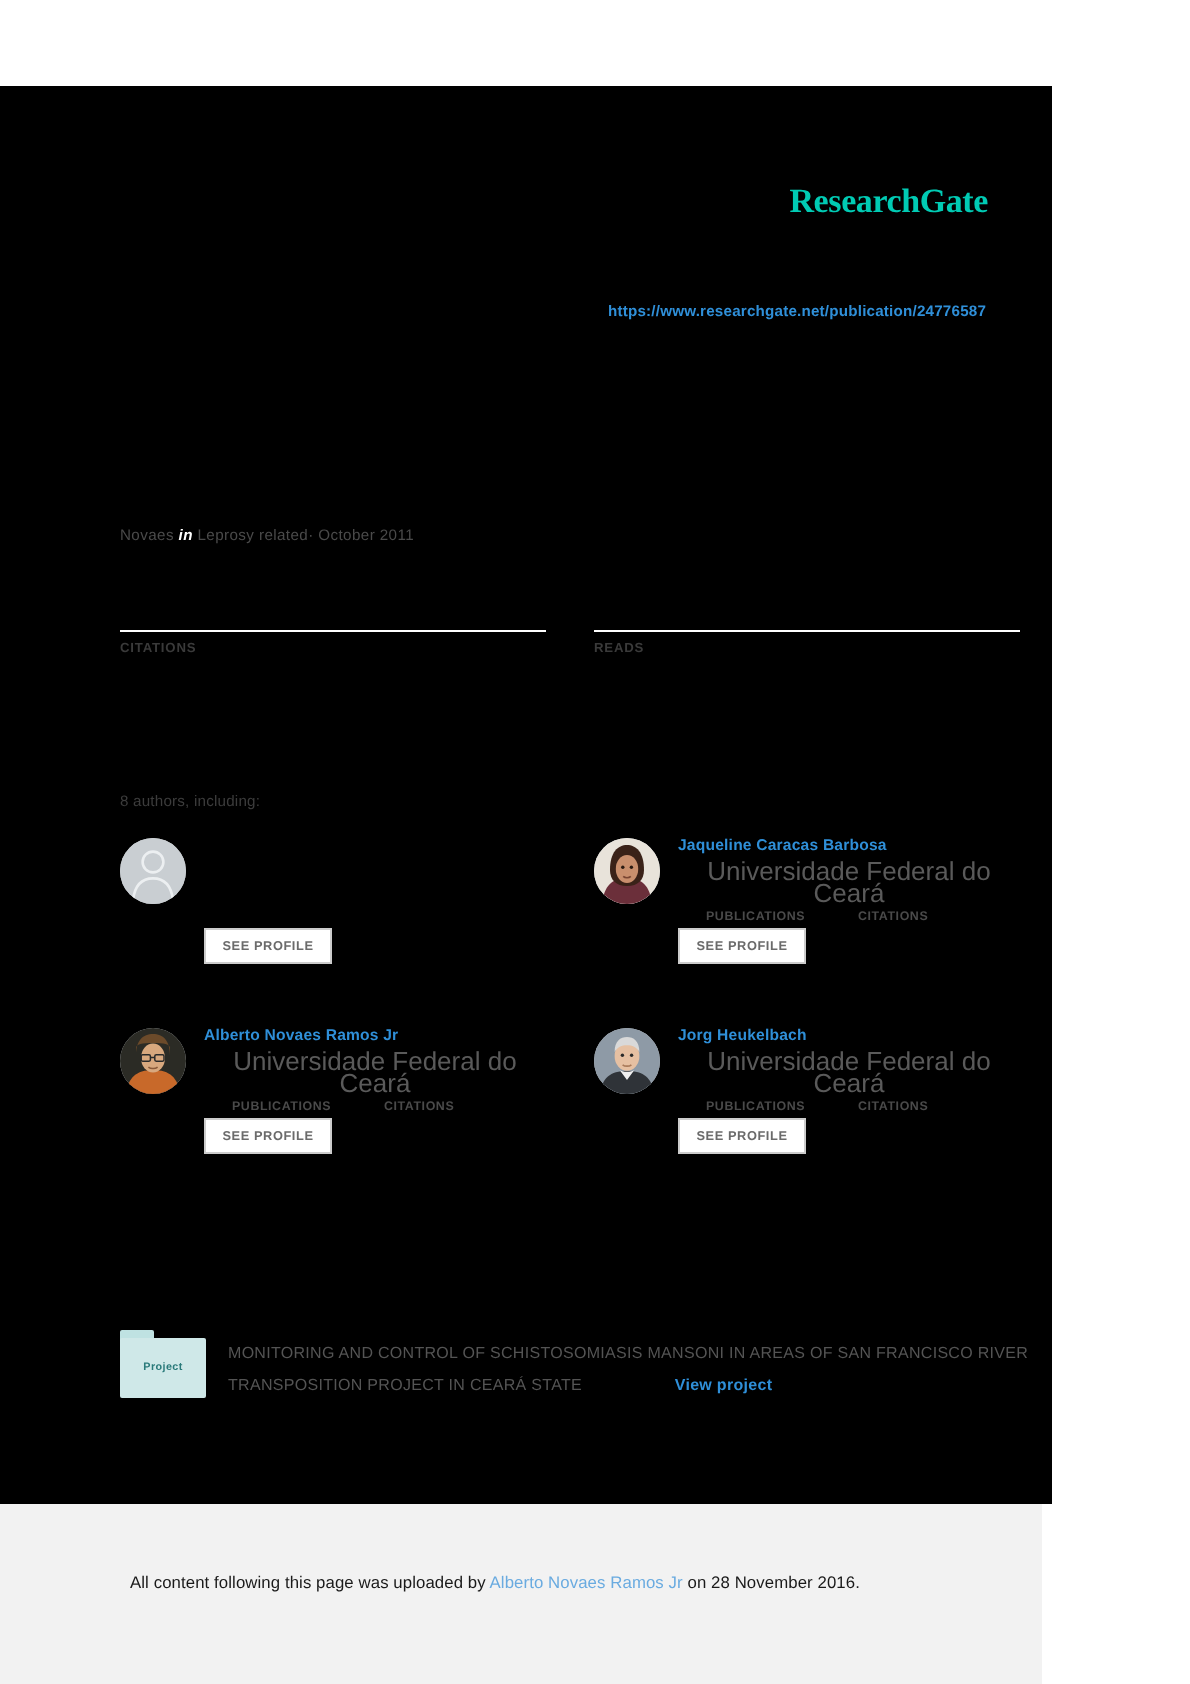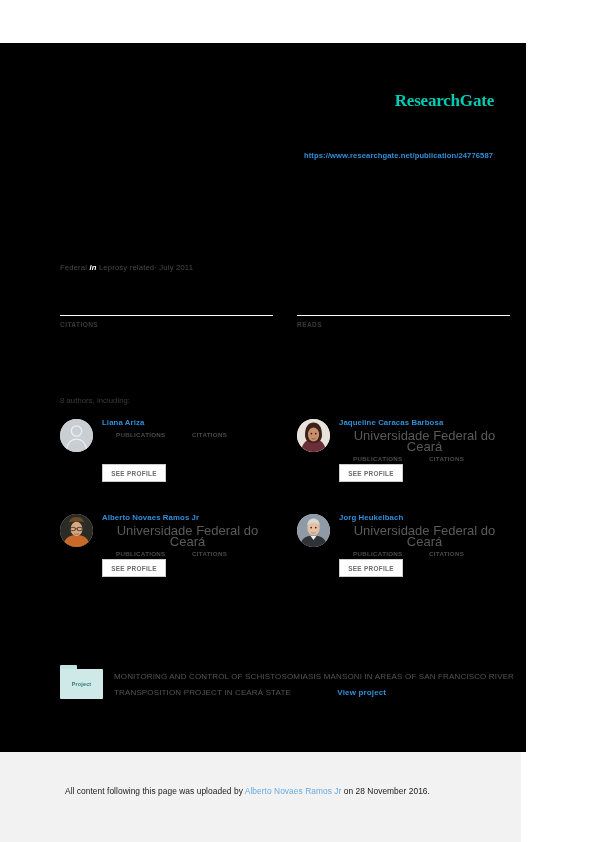--- a/index.html
+++ b/index.html
@@ -168,24 +168,24 @@
 
   <div class="hero">
 
     <div class="rg-logo">ResearchGate</div>
 
     <div class="rg-url">https://www.researchgate.net/publication/24776587</div>
 
     <div class="pub-title"></div>
 
     <div class="pub-meta">
-      <span>Federal</span>
+      <span>Novaes</span>
       <span class="in">in</span>
       <span class="jrnl">Leprosy related</span><span class="jrnl">·</span>
-      <span class="jrnl">July 2011</span>
+      <span class="jrnl">October 2011</span>
     </div>
 
     <div class="stats">
       <div class="stat s0">
         <div class="num"></div>
         <div class="rule"></div>
         <div class="lbl">CITATIONS</div>
       </div>
       <div class="stat s1">
         <div class="num"></div>
@@ -198,30 +198,20 @@
 
     <div class="authors">
 
       <div class="acard c0">
         <div class="avatar">
           <svg viewBox="0 0 33 33">
             <rect width="33" height="33" fill="#c9ced2"></rect>
             <circle cx="16.5" cy="12" r="5.2" fill="none" stroke="#eceff1" stroke-width="1.3"></circle>
             <path d="M6.5 31 C7.5 23 11.5 20.2 16.5 20.2 C21.5 20.2 25.5 23 26.5 31" fill="none" stroke="#eceff1" stroke-width="1.3"></path>
           </svg>
-        </div>
-        <div class="a-body">
-          <div class="a-name">Liana Ariza</div>
-          <div class="a-aff"></div>
-          <div class="a-stats">
-            <span class="sv p-v"></span>
-            <span class="sl p-l">PUBLICATIONS</span>
-            <span class="sv c-v"></span>
-            <span class="sl c-l">CITATIONS</span>
-          </div>
         </div>
         <div class="see-profile">SEE PROFILE</div>
       </div>
 
       <div class="acard c1">
         <div class="avatar">
           <svg viewBox="0 0 33 33">
             <rect width="33" height="33" fill="#e8e3da"></rect>
             <path d="M4 33 C5 24 9 20 16.5 20 C24 20 28 24 29 33 Z" fill="#6b2f3a"></path>
             <path d="M8 16 C8 7 12 3.5 16.5 3.5 C21 3.5 25 7 25 16 C25 21 22 24 16.5 24 C11 24 8 21 8 16 Z" fill="#3a2218"></path>

